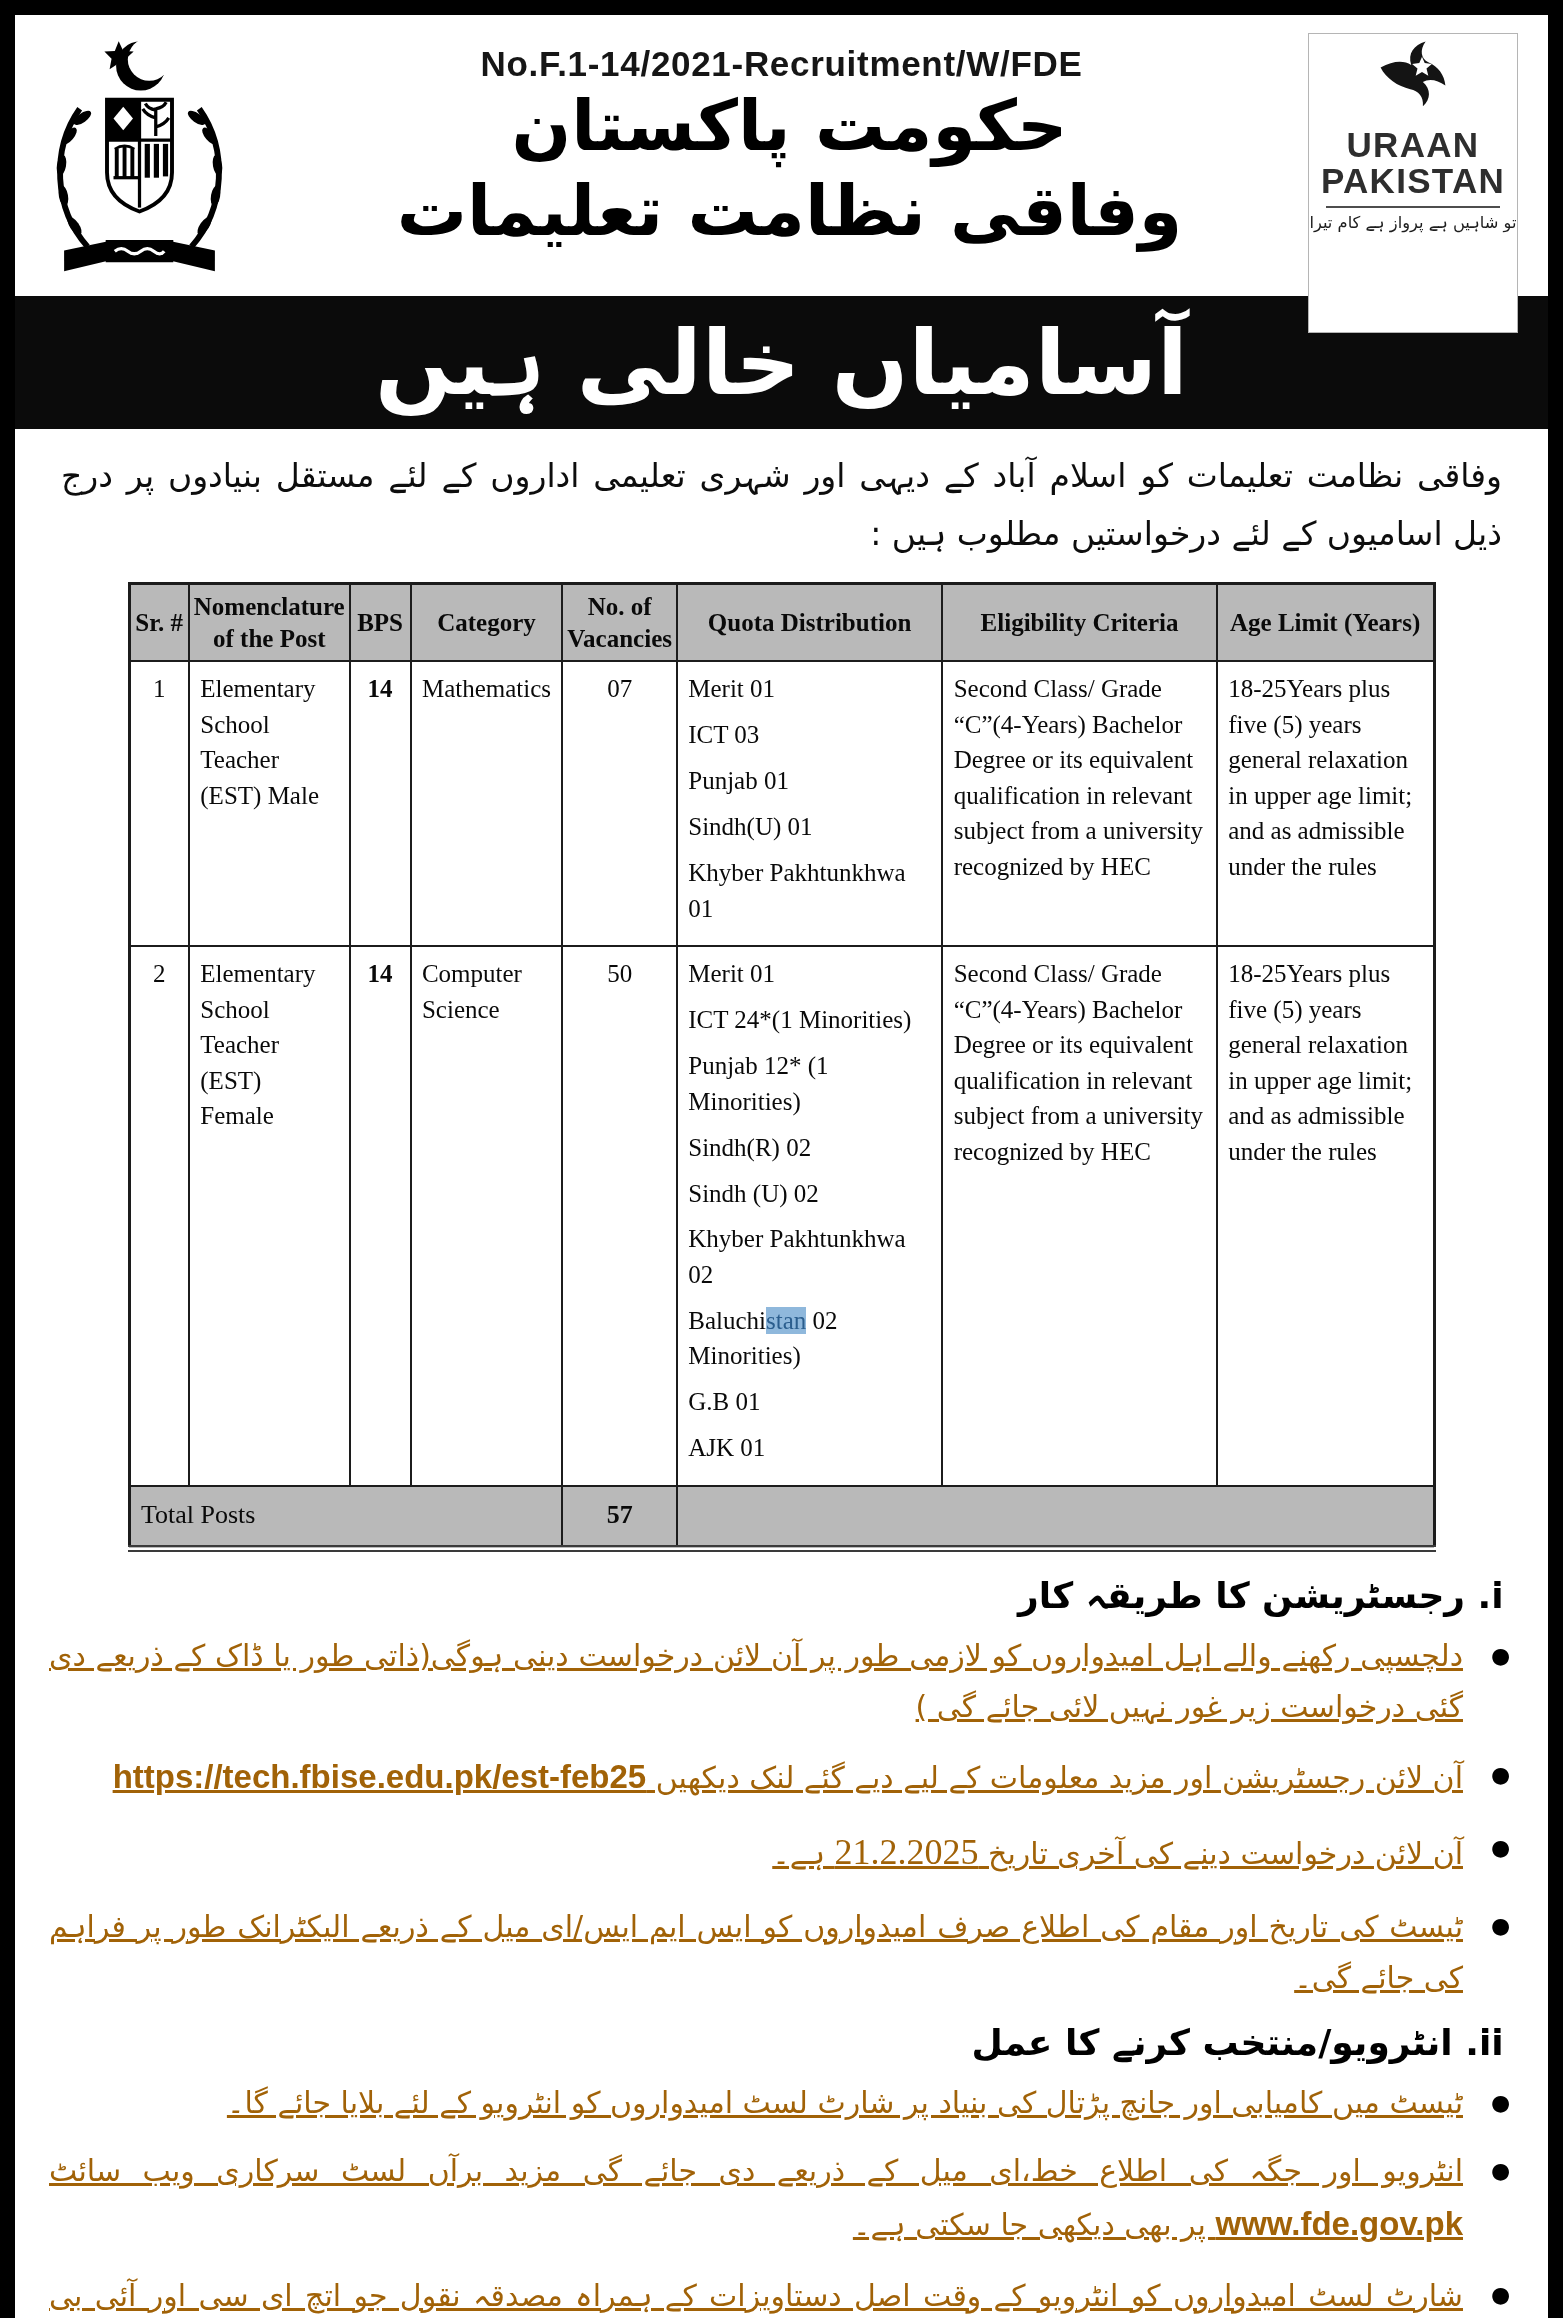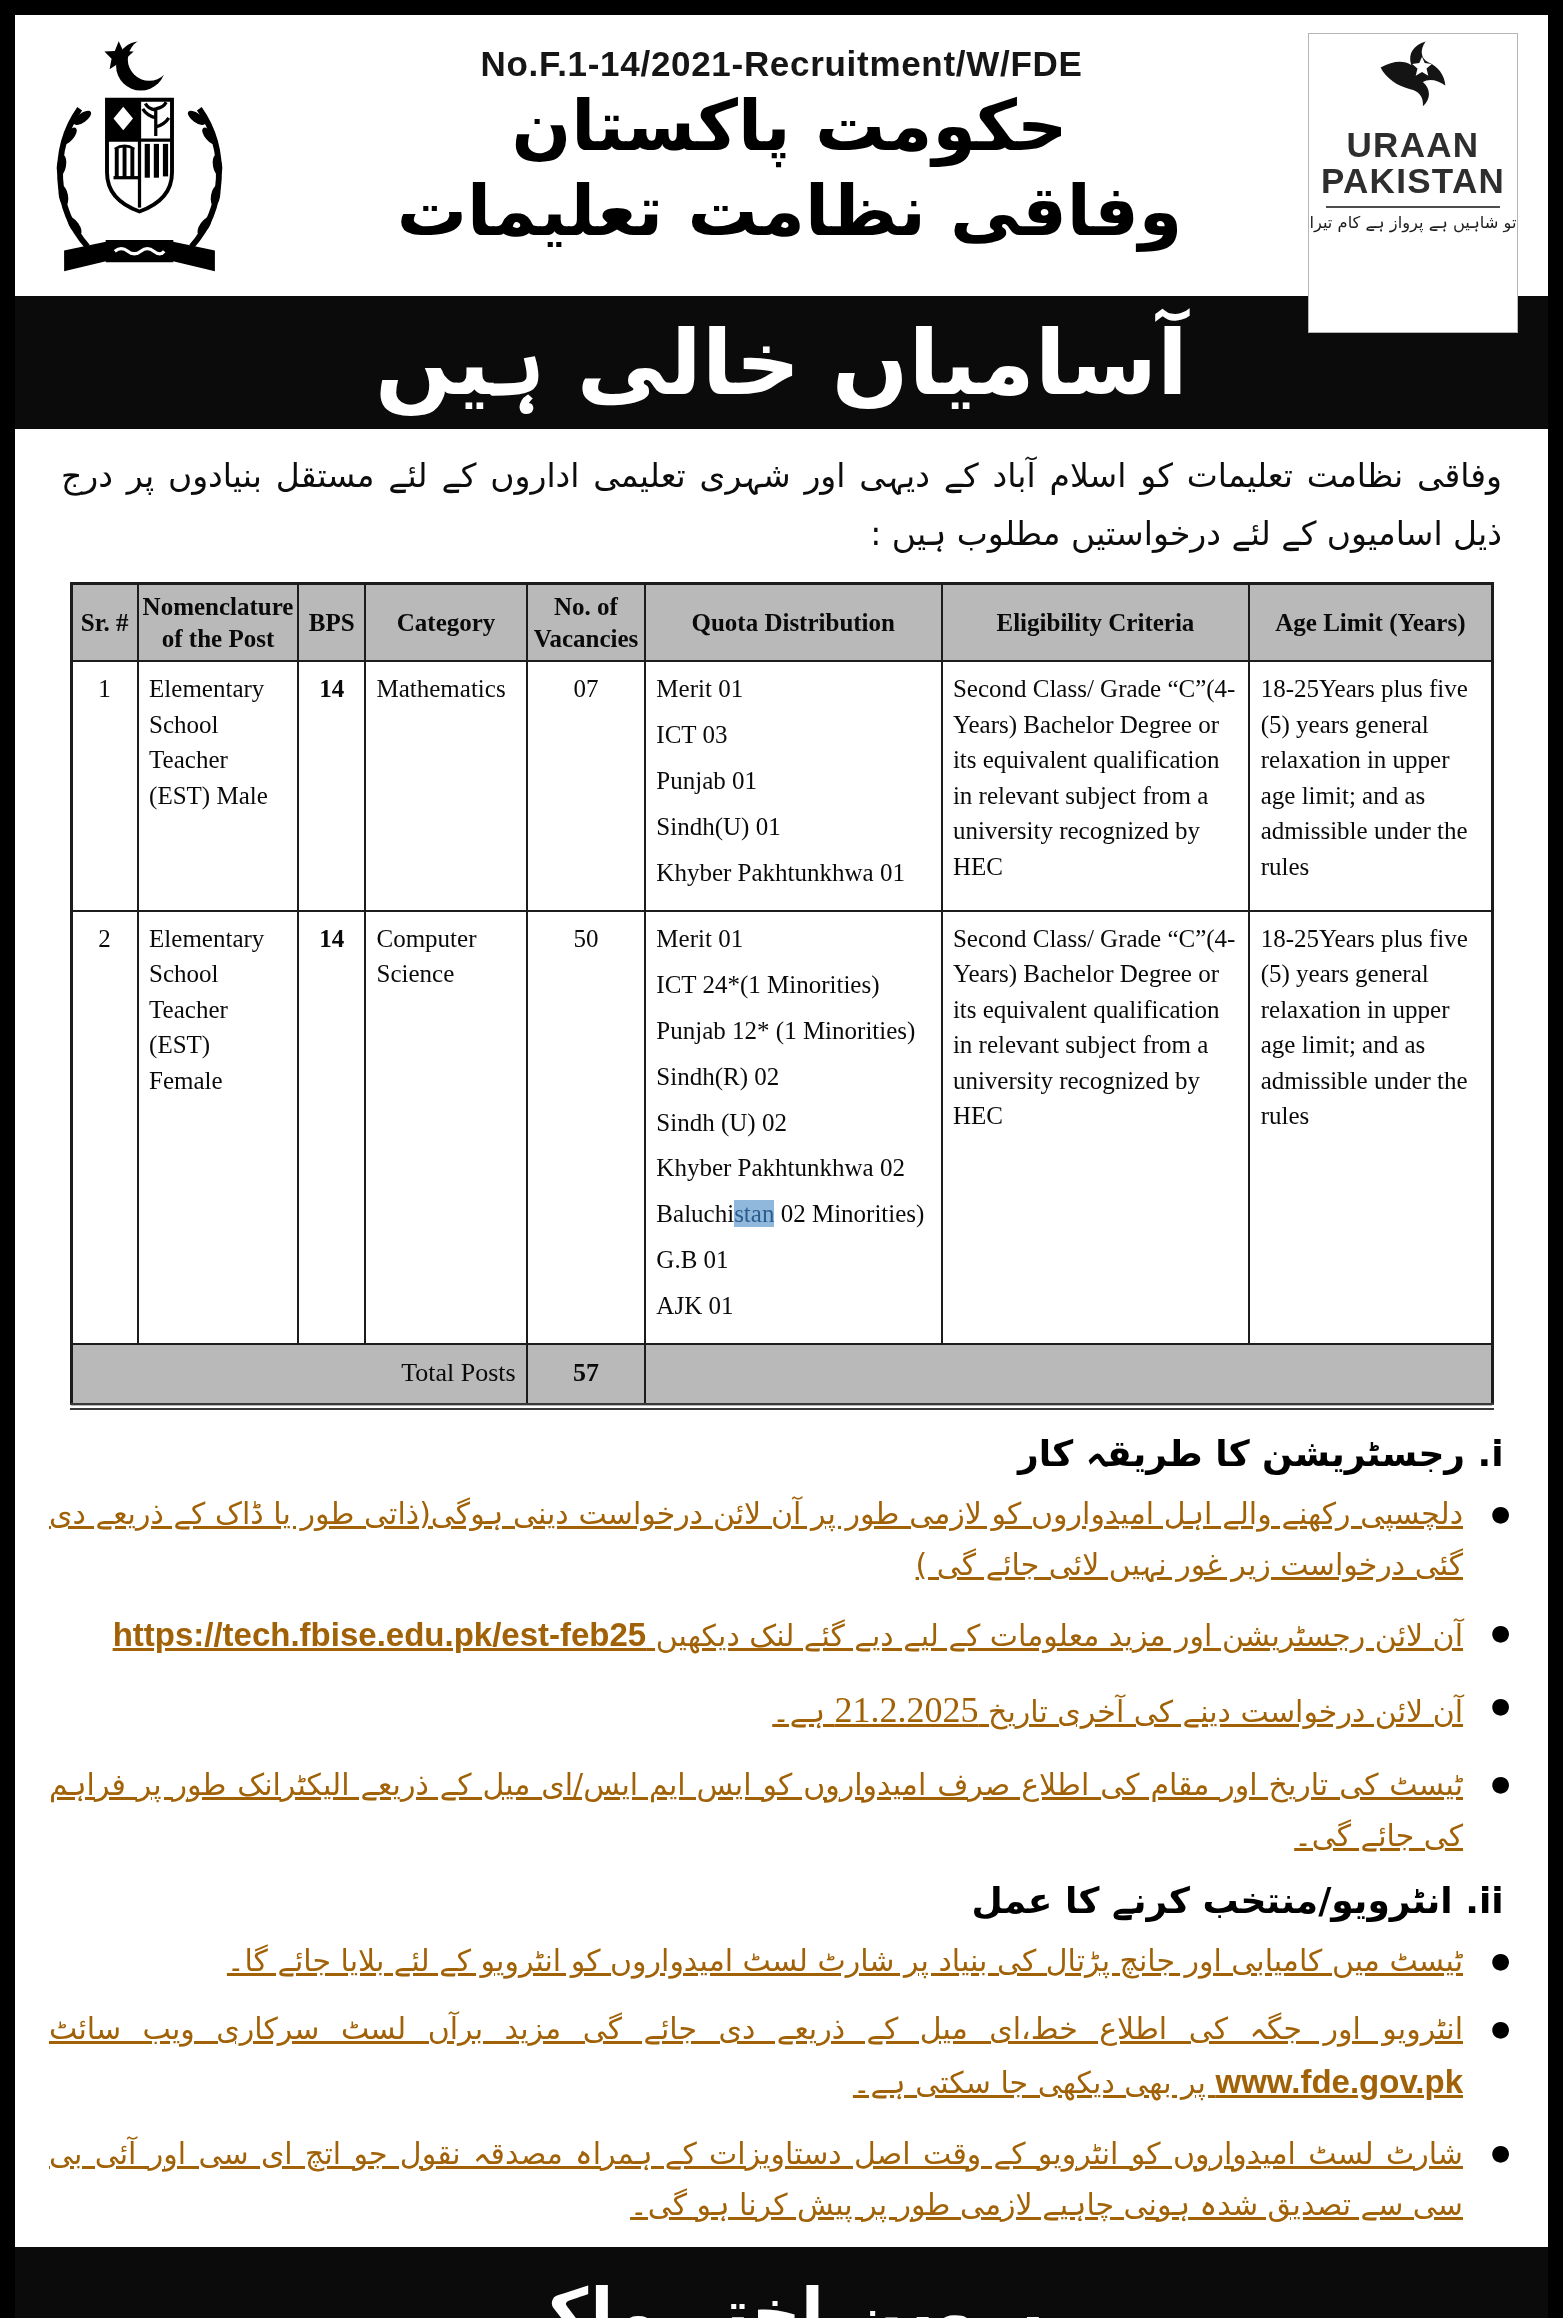--- a/index.html
+++ b/index.html
@@ -29,33 +29,33 @@
   .uraan .rule{border:none; border-top:2.6px solid #4d4d4d; margin:6.5px 17px 5.2px;}
   .uraan .tag{font-size:16.3px; direction:rtl; font-family:"DejaVu Sans",sans-serif; color:#1d1d1d;}
   
   .banner{flex:none; background:var(--band); color:#fff; text-align:center;
           height:133px; line-height:133px; font-size:90px; font-weight:bold;
           font-family:"DejaVu Sans",sans-serif;}
   
   .intro{direction:rtl; text-align:justify; font-family:"DejaVu Sans",sans-serif;
          font-size:33px; line-height:1.75; margin:18px 46px 11.7px; color:#0d0d0d;}
   
-  table{width:1424px; margin:7.8px auto 0; border-collapse:collapse;
+  table{width:1308px; margin:7.8px auto 0; border-collapse:collapse;
         border:3.3px solid #1c1c1c; border-bottom:7.8px double #3a3a3a;
         font-family:"Liberation Serif",serif;}
   th{background:var(--thead-bg); font-size:25px; line-height:1.25; font-weight:bold;
      border:2px solid #1c1c1c; padding:6.5px 3.9px; color:#0a0a0a;}
   td{font-size:25px; line-height:1.42; border:2px solid #1c1c1c;
      padding:9px 10.4px; vertical-align:top; color:#0a0a0a;}
   td.c{text-align:center;}
   td.bps{font-weight:bold; text-align:center;margin-left:9px;}
   .quota-line{margin-bottom:10.4px;}
   .hl{background:var(--hl-bg); color:var(--hl-fg);}
   tr.total td{background:var(--thead-bg); font-size:26px; padding:10.4px;}
-  td.total-label{text-align:right;}
+  td.total-label{text-align:left;}
   td.total-val{font-weight:bold; text-align:center;}
   
   .sections{padding:3.9px 34px 0;}
   .sec-head{direction:rtl; text-align:right; font-family:"DejaVu Sans",sans-serif;
             font-weight:bold; font-size:36px; margin:19.5px 10.4px 14.3px 0; color:#000;}
   ul.bullets{list-style:none; margin:0; padding:0; direction:rtl;}
   ul.bullets li{position:relative; padding-right:51px; margin-bottom:17px;
                 font-family:"DejaVu Sans",sans-serif; font-size:30px; line-height:1.7;
                 text-align:justify; color:#a16207;text-decoration:underline;}
   ul.bullets li::before{content:"●"; position:absolute; right:3.9px; top:6.5px;

